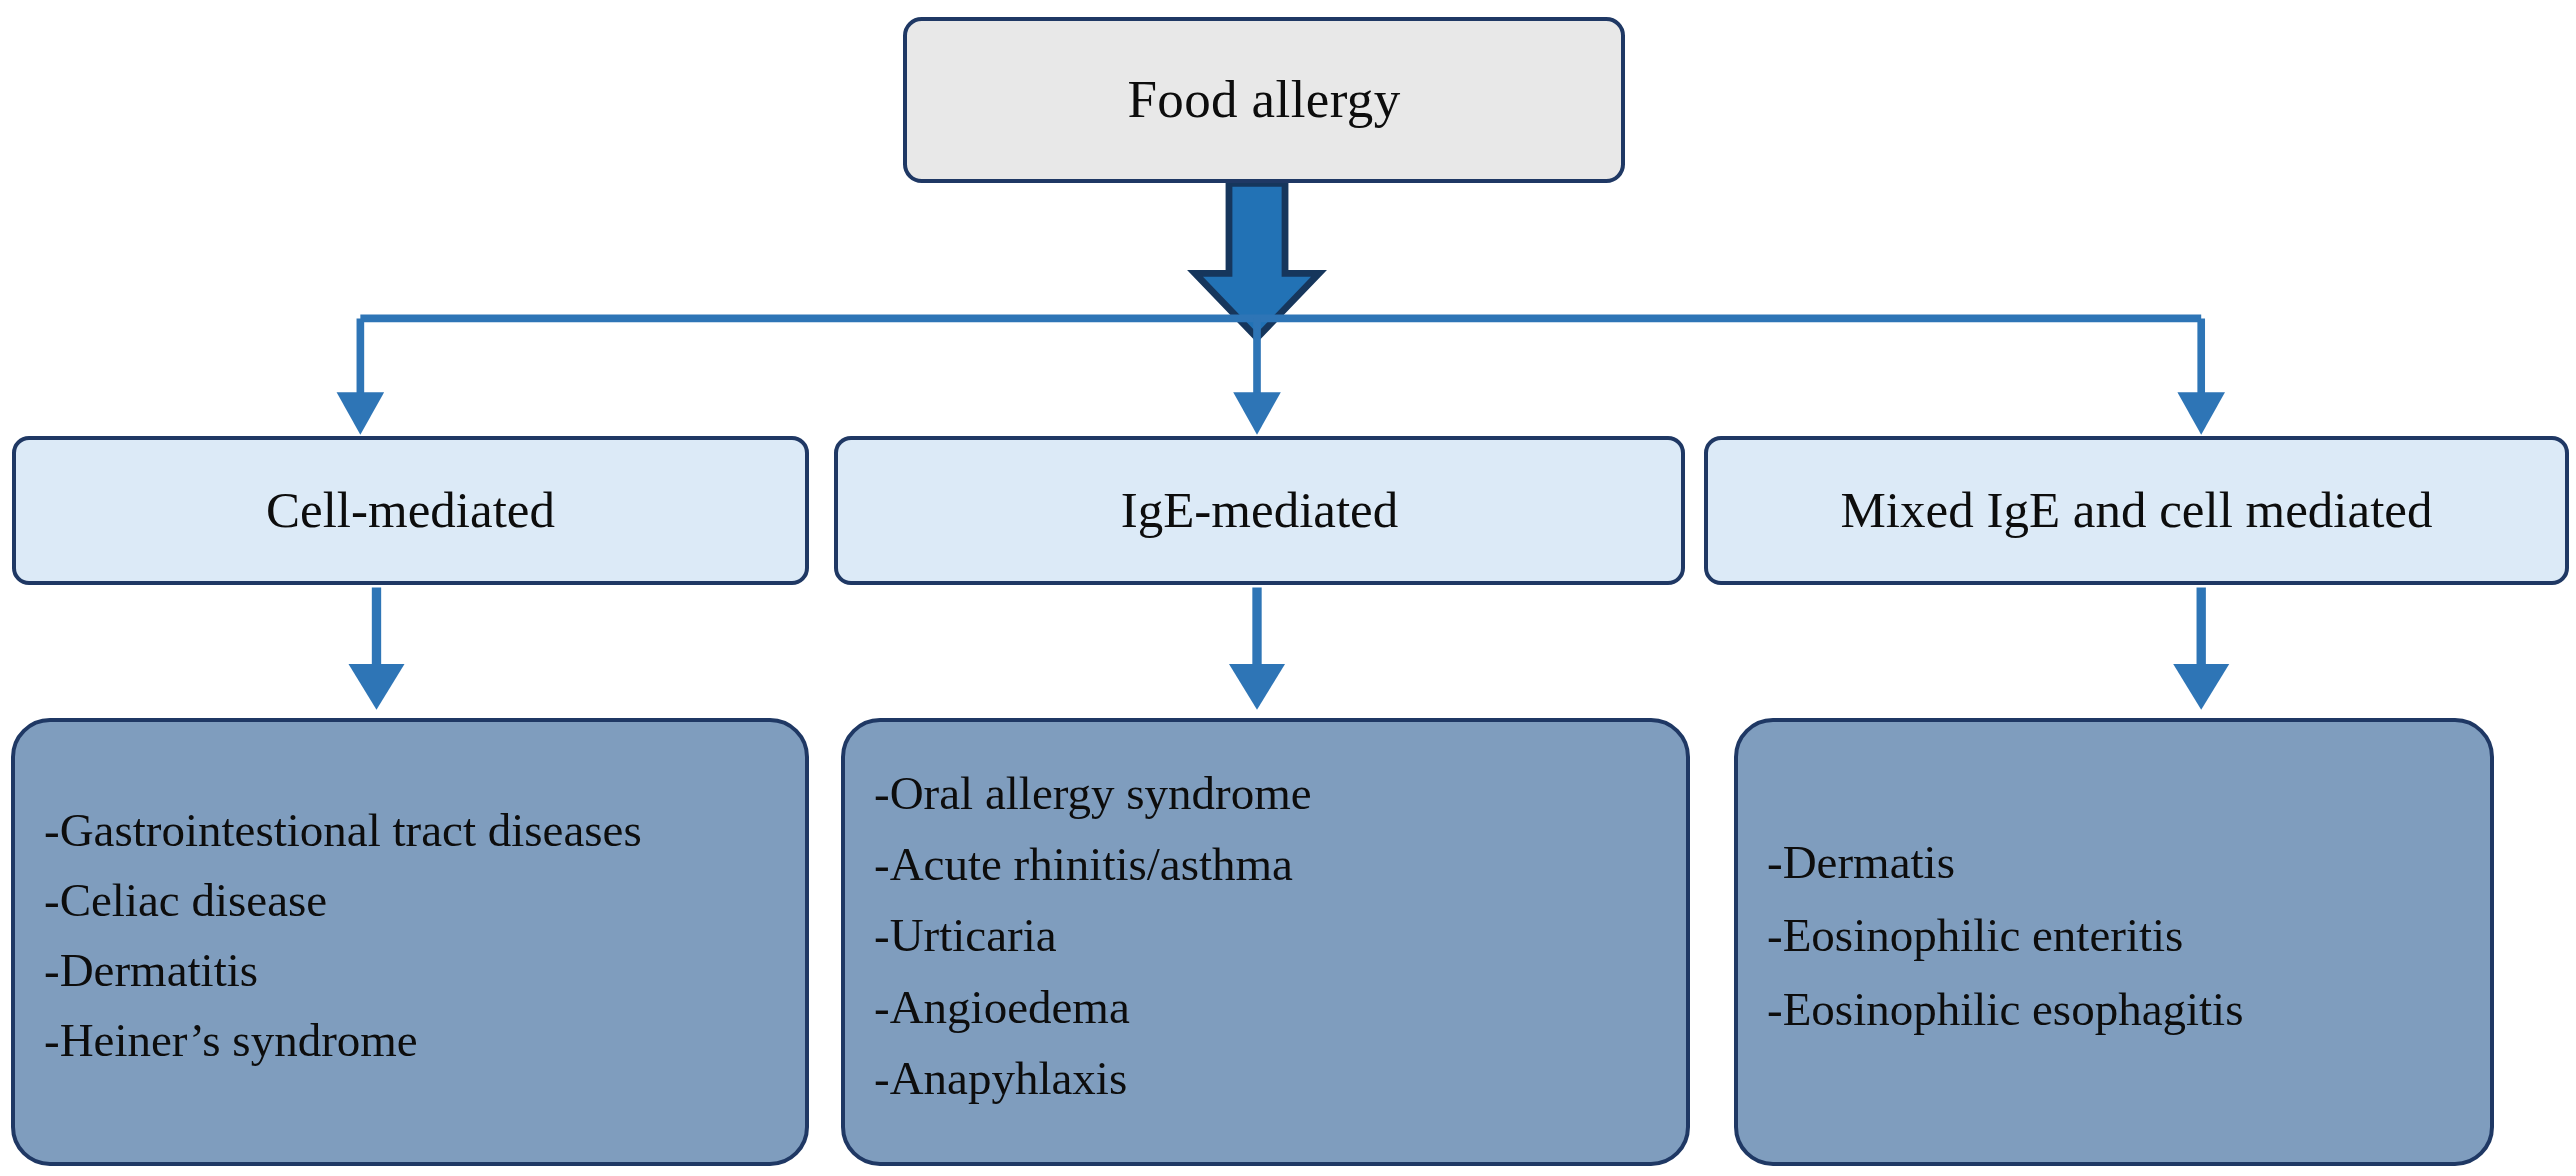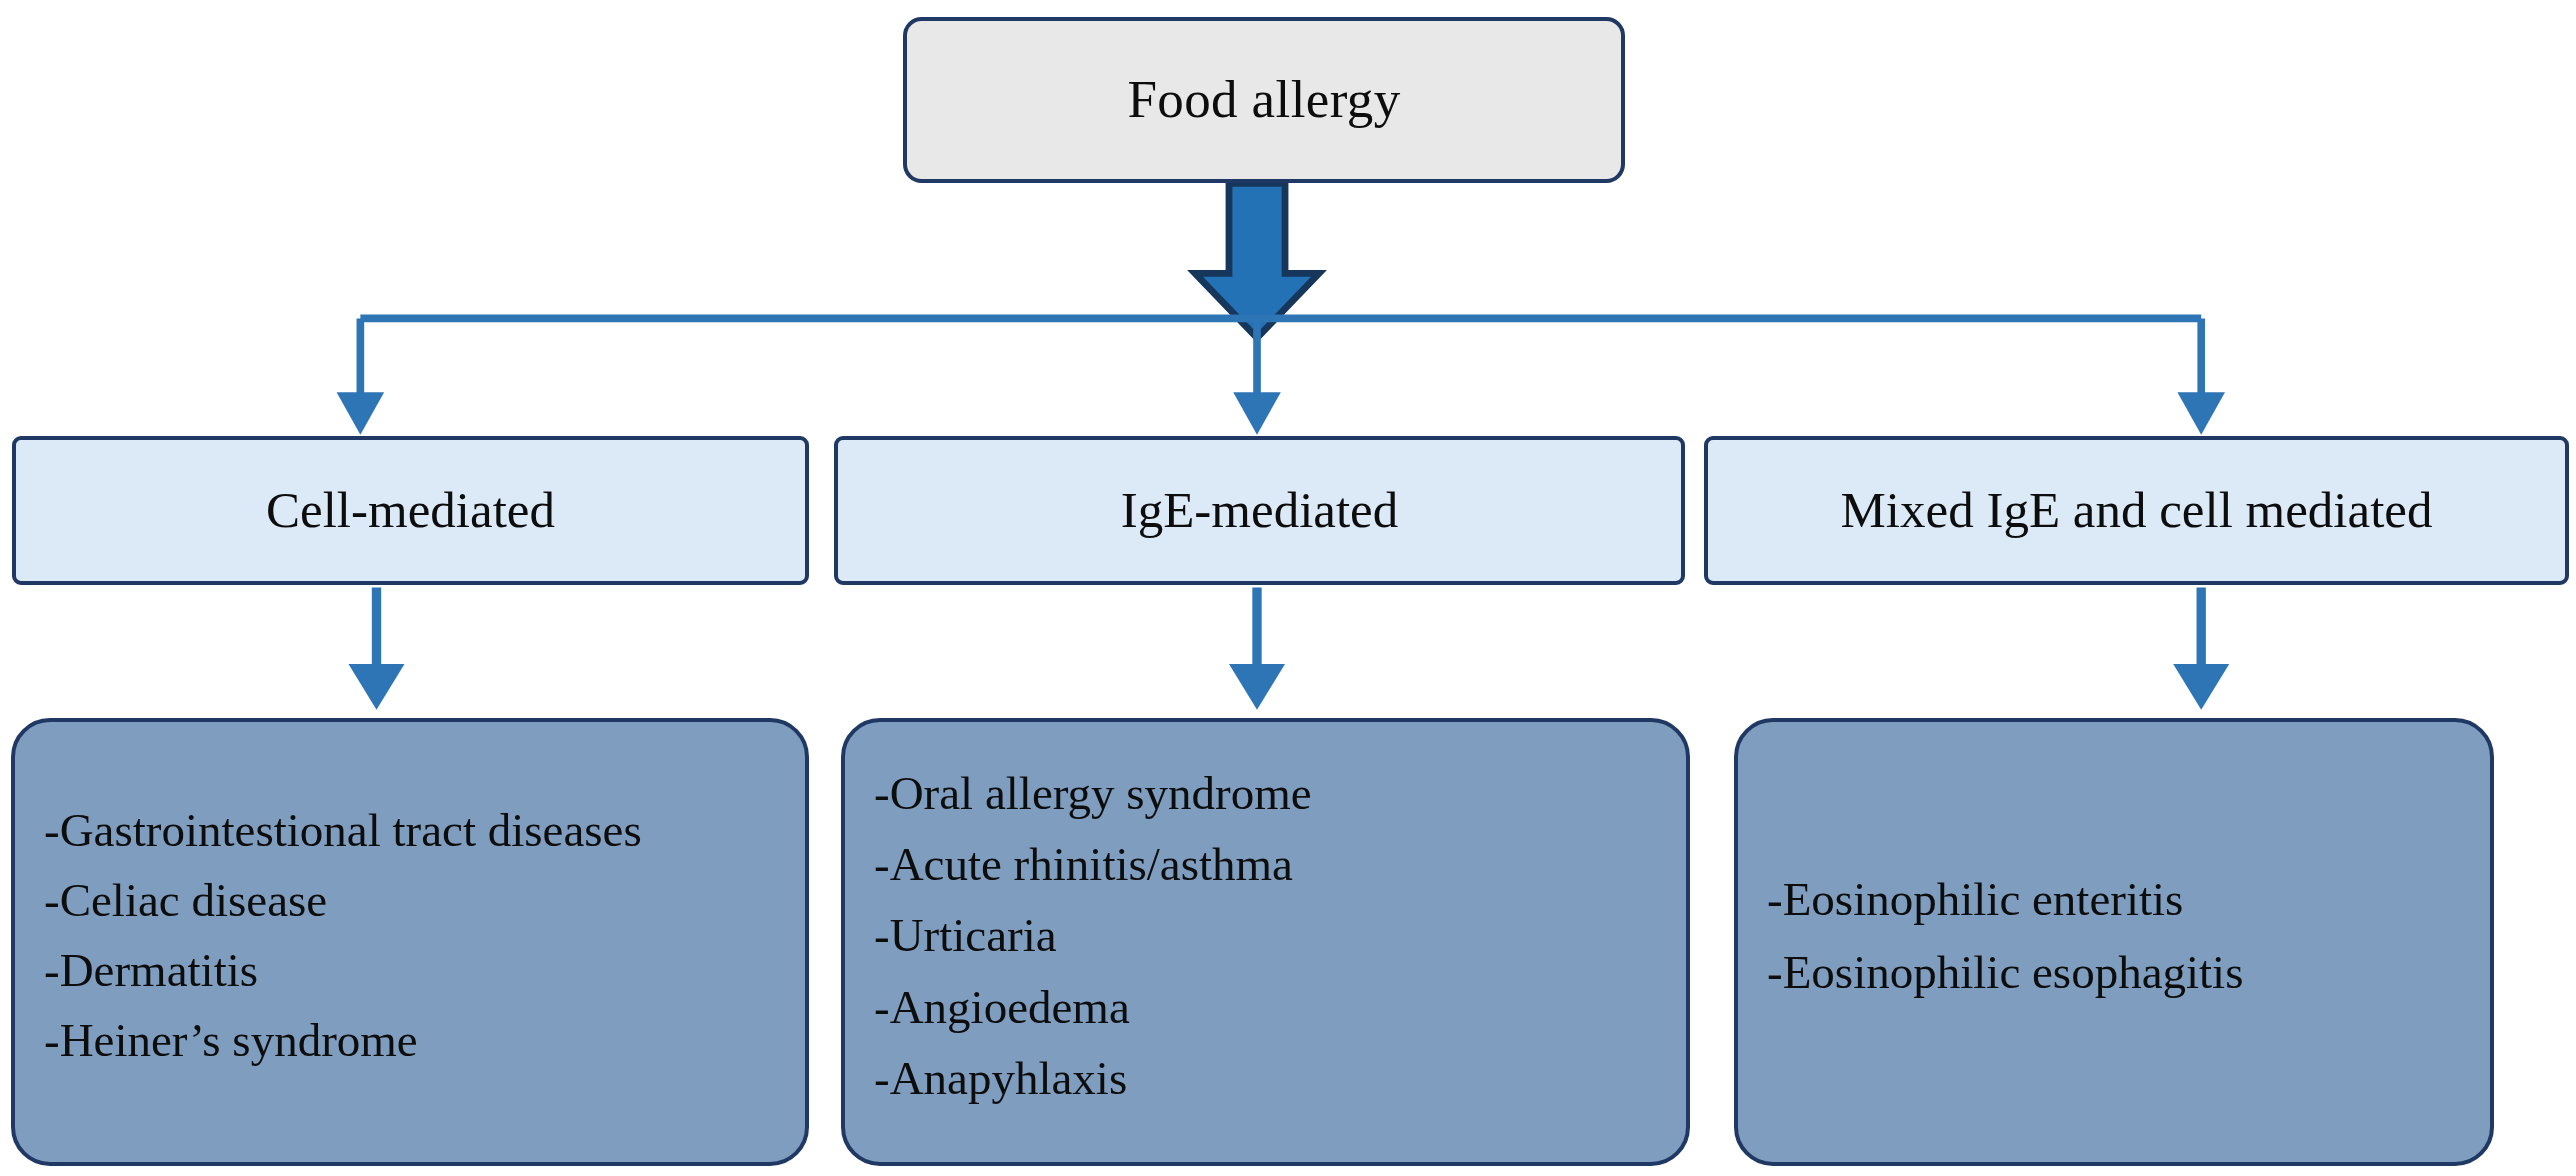--- a/index.html
+++ b/index.html
@@ -48,21 +48,21 @@
     letter-spacing: 0.4px;
     line-height: 1.05;
   }
   
   .node-cat {
     position: absolute;
     top: 436px;
     height: 149px;
     background: #DCEAF7;
     border: 4.2px solid #1F3864;
-    border-radius: 9px;
+    border-radius: 17px;
     align-items: center;
     justify-content: center;
     box-sizing: border-box;
   }
   .node-cat .label {
     font-size: 51px;
     color: #0d0d0d;
     line-height: 1.05;
     white-space: nowrap;
   }
@@ -173,19 +173,20 @@
       <li>-Oral allergy syndrome</li>
       <li>-Acute rhinitis/asthma</li>
       <li>-Urticaria</li>
       <li>-Angioedema</li>
       <li>-Anapyhlaxis</li>
     </ul>
   </div>
 
   <div class="node node-leaf leaf-2">
     <ul class="leaf-list">
+      <li>-Dermatis</li>
       <li>-Eosinophilic enteritis</li>
       <li>-Eosinophilic esophagitis</li>
     </ul>
   </div>
 
 </div>
 
 
 </body></html>

